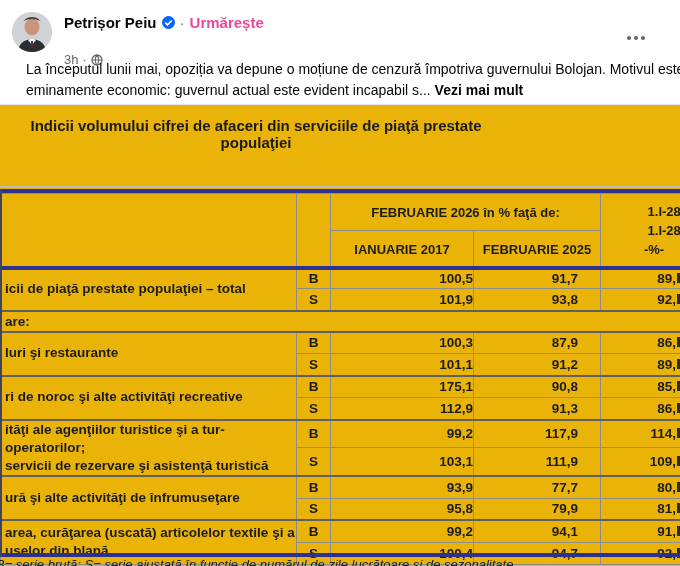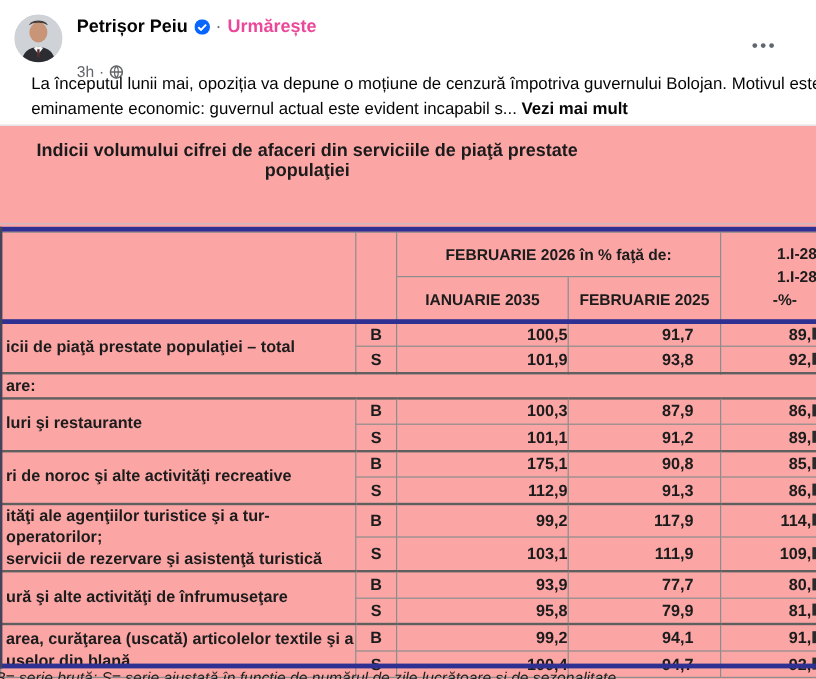--- a/index.html
+++ b/index.html
@@ -23,21 +23,21 @@
               display:flex; align-items:center; justify-content:center; gap:3px; cursor:pointer; }
   .more-btn i { width:4px; height:4px; border-radius:50%; background:#606770; display:block; }
 
   
   .post-text { position:absolute; top:59px; left:26px; width:662px;
                font-size:14px; line-height:21px; color:#050505; }
   .see-more { font-weight:700; color:#050505; cursor:pointer; }
 
   
   .attachment { position:absolute; top:104px; left:0; width:680px; height:462px;
-                overflow:hidden; background:#fca5a5; border-top:1px solid #e2e4e8; cursor:pointer; }
+                overflow:hidden; background:#eab308; border-top:1px solid #e2e4e8; cursor:pointer; }
   .tbl-title { position:absolute; top:12px; left:0; width:512px; text-align:center;
                font-size:15px; font-weight:700; color:#1b1b1b; letter-spacing:0; }
 
   table.stat { position:absolute; top:88px; left:0; width:731px; border-collapse:collapse;
                table-layout:fixed; }
   table.stat td { border:1px solid #8d8d8d; color:#1c1c1c; font-weight:700;
                   font-size:13.5px; vertical-align:middle; overflow:hidden; }
   td.c-label { border-left:none; text-align:left; padding-left:4px; line-height:1.35; }
   td.c-section { border-left:none; text-align:left; padding-left:4px; }
   td.c-bs { text-align:center; }
@@ -127,21 +127,21 @@
         <td class="c-label" rowspan="2"></td>
         <td class="c-bs" rowspan="2"></td>
         <td colspan="2">FEBRUARIE 2026 în % faţă de:</td>
         <td class="h-last" rowspan="2">
           <span>1.I-28.II.2</span><br>
           <span>1.I-28.II.2</span>
           <span class="pct">-%-</span>
         </td>
       </tr>
       <tr class="hrow" style="height:37px">
-        <td>IANUARIE 2035</td>
+        <td>IANUARIE 2017</td>
         <td>FEBRUARIE 2025</td>
       </tr>
 
       <tr class="r-b first-pair" style="height:21px">
         <td class="c-label" rowspan="2">icii de piaţă prestate populaţiei –  total</td>
         <td class="c-bs">B</td>
         <td class="c-num c-ian">100,5</td>
         <td class="c-num c-feb">91,7</td>
         <td class="c-num c-last">89,</td>
       </tr>

